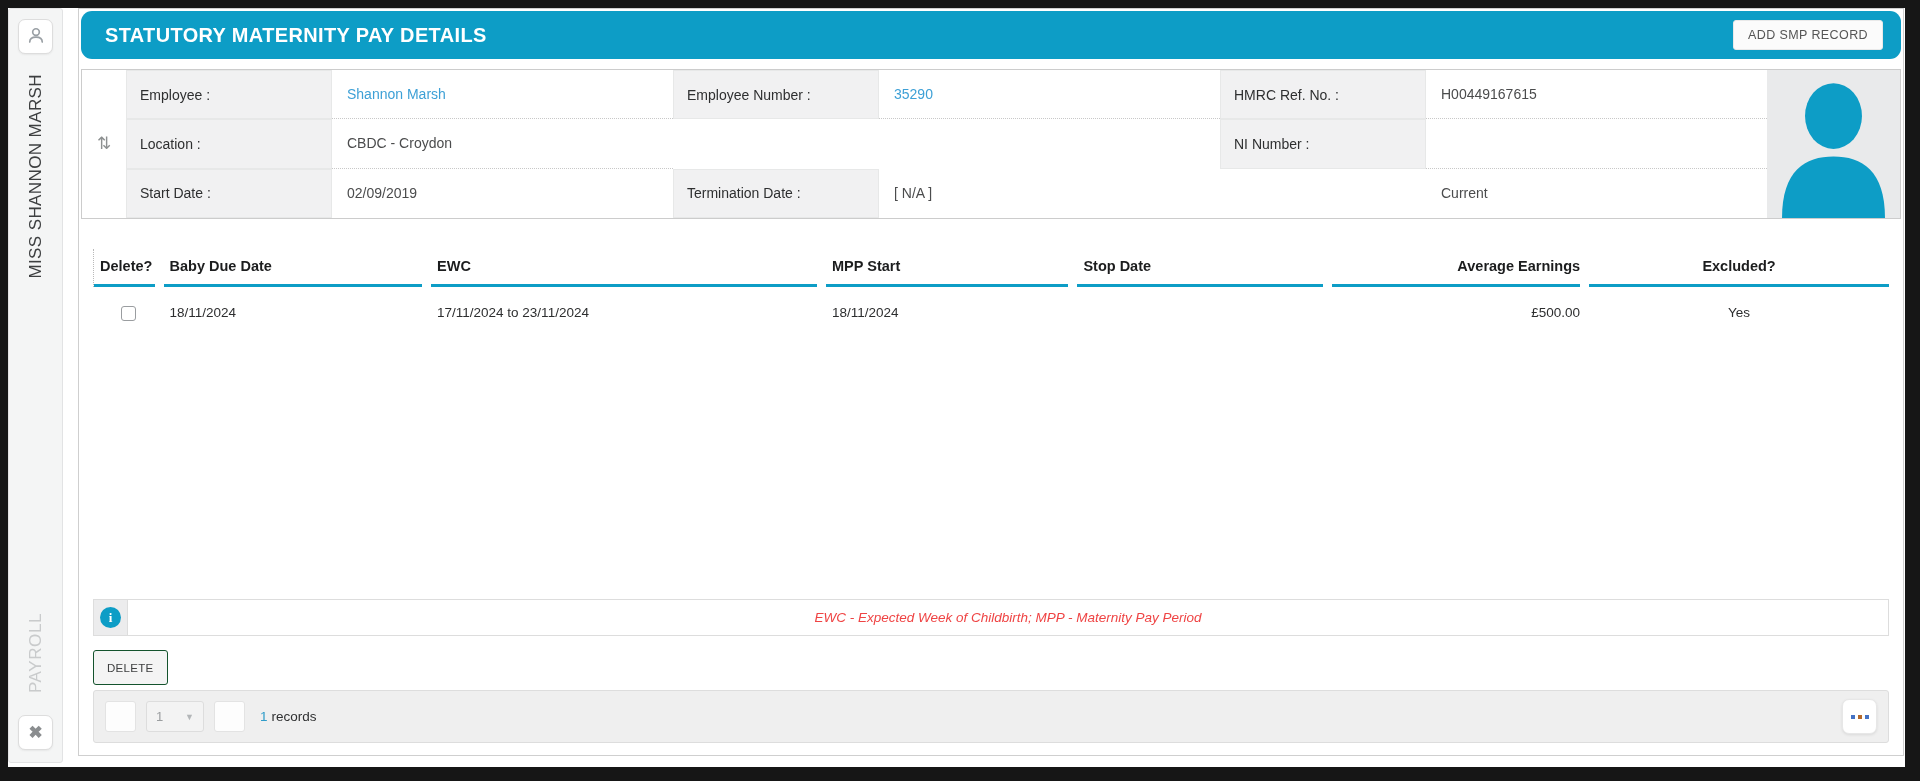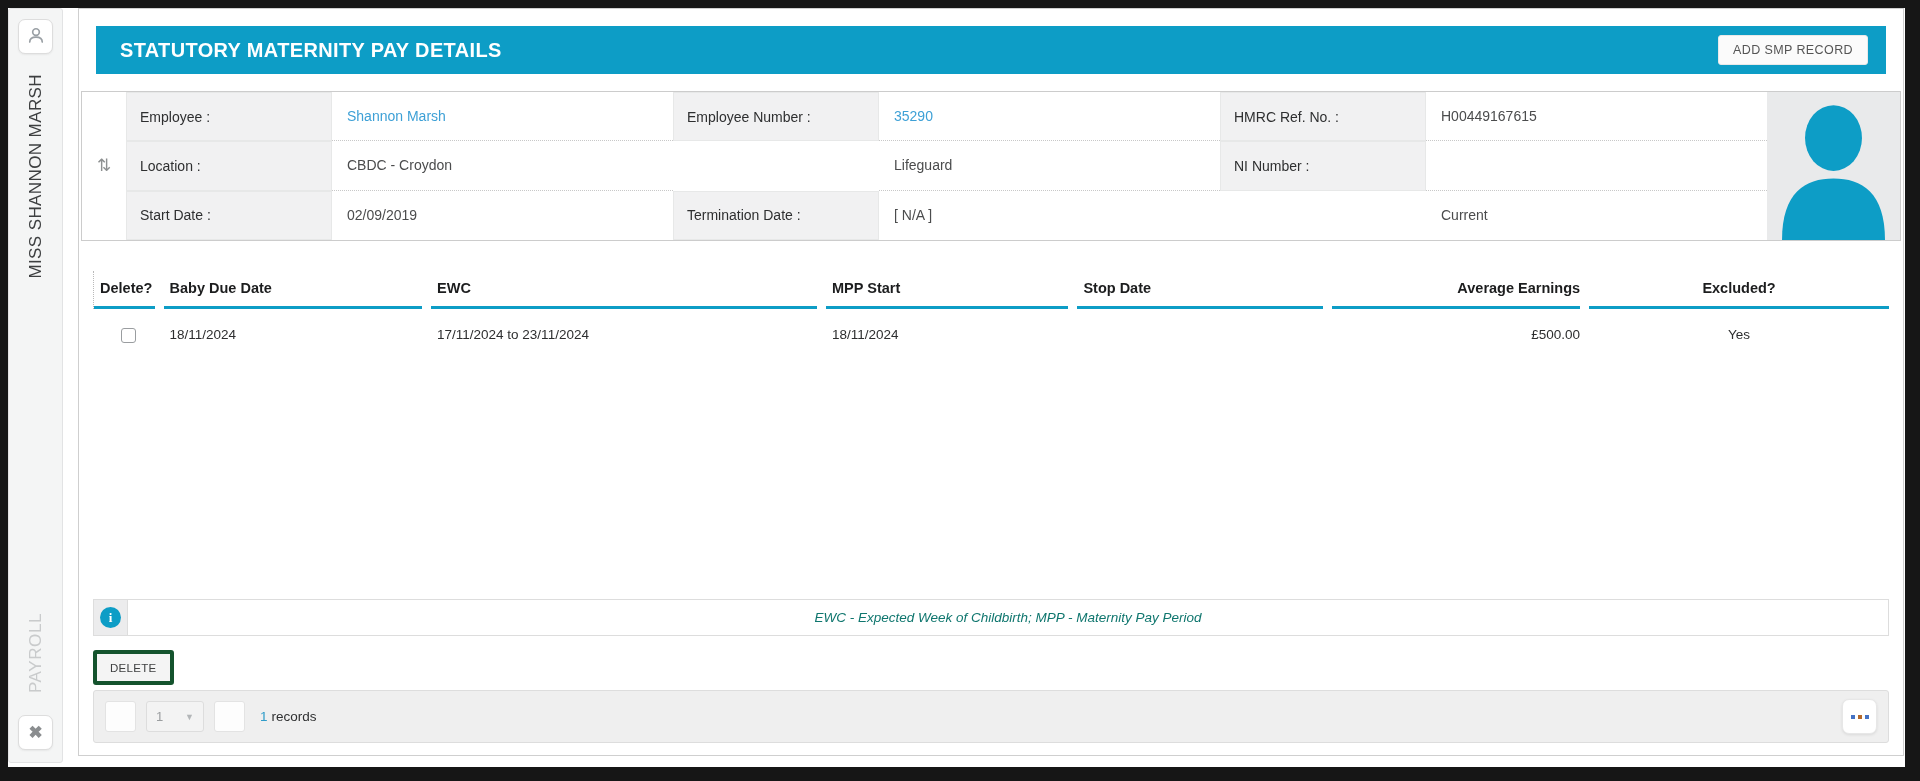--- a/index.html
+++ b/index.html
@@ -19,21 +19,21 @@
   .v-text { writing-mode:vertical-rl; transform:rotate(180deg); white-space:nowrap; }
   .sb-name { margin-top:20px; font-size:17px; color:#3d3f40; letter-spacing:.4px; }
   .sb-payroll { margin-bottom:22px; font-size:17px; color:#c9cbcc; letter-spacing:.6px; }
   .sb-spacer { flex:1; }
   .x-glyph { font-size:17px; font-weight:bold; color:#8a8d8f; line-height:1; }
 
   
   .card { position:absolute; left:70px; top:0; width:1826px; height:748px;
           background:#fff; border:1px solid #cfcfcf; }
 
-  .titlebar { height:48px; margin:17px; background:#0d9dc6; display:flex; align-items:center; }
+  .titlebar { height:48px; margin:2px; background:#0d9dc6; display:flex; align-items:center;border-radius:11px; }
   .title { color:#fff; font-size:21px; font-weight:bold; letter-spacing:.4px; margin-left:24px;
            transform:scaleX(.95); transform-origin:left center; }
   .add-btn { margin-left:auto; margin-right:18px; height:30px; padding:0 14px; background:#fbfbfb;
              border:1px solid #e9e9e9; border-radius:3px; color:#555; font-size:12.5px;
              letter-spacing:.4px; cursor:pointer; font-family:"Liberation Sans",sans-serif; }
 
   
   .emp-panel { margin:10px 2px 0 2px; border:1px solid #ccc; display:grid; background:#fff;
                grid-template-columns:44px 206px 1fr 206px 1fr 206px 1fr 133px;
                grid-template-rows:repeat(3, 49.3px); }
@@ -67,24 +67,24 @@
                          border-radius:3px; background:#fff; cursor:pointer; vertical-align:middle; }
 
   
   .legend { position:absolute; left:14px; right:14px; top:590px; height:37px; display:flex; }
   .info-box { width:35px; height:37px; background:#ececed; border:1px solid #ddd;
               display:flex; align-items:center; justify-content:center; }
   .info-ic { width:21px; height:21px; border-radius:50%; background:#0d9dc6; color:#fff;
              font-size:13px; font-weight:bold; display:flex; align-items:center; justify-content:center;
              font-family:"Liberation Serif", serif; }
   .legend-txt { flex:1; border:1px solid #ddd; border-left:none; background:#fff; display:flex;
-                align-items:center; justify-content:center; font-style:italic; font-size:13.5px; color:#0f766e; }
+                align-items:center; justify-content:center; font-style:italic; font-size:13.5px; color:#ef4444; }
 
   .del-btn { position:absolute; left:14px; top:641px; height:35px; padding:0 13px; background:#f4f4f4;
-             border:4px solid #14532d; border-radius:3px; font-size:11.5px; color:#3f4041;
+             border:1px solid #14532d; border-radius:3px; font-size:11.5px; color:#3f4041;
              letter-spacing:.3px; cursor:pointer; font-family:"Liberation Sans",sans-serif; }
 
   .footer { position:absolute; left:14px; right:14px; top:681px; height:53px; background:#efefef;
             border:1px solid #ddd; border-radius:3px; display:flex; align-items:center; padding:0 11px; }
   .pg-btn { width:31px; height:31px; background:#fdfdfd; border:1px solid #e3e3e3; border-radius:3px; cursor:pointer; }
   .pg-sel { width:58px; height:31px; margin:0 10px; background:#f3f3f3; border:1px solid #ddd; border-radius:3px;
             display:flex; align-items:center; justify-content:space-between; padding:0 9px;
             color:#9b9ea0; font-size:13px; cursor:pointer; }
   .caret { font-size:9px; color:#b3b6b8; }
   .records { margin-left:15px; font-size:13.5px; color:#2f3031; }
@@ -132,21 +132,20 @@
 
       <div class="lbl g-c2 g-r1">Employee :</div>
       <div class="val link dot-b g-c3 g-r1">Shannon Marsh</div>
       <div class="lbl g-c4 g-r1">Employee Number :</div>
       <div class="val link dot-b g-c5 g-r1">35290</div>
       <div class="lbl g-c6 g-r1">HMRC Ref. No. :</div>
       <div class="val dot-b g-c7 g-r1">H00449167615</div>
 
       <div class="lbl g-c2 g-r2">Location :</div>
       <div class="val dot-b g-c3 g-r2">CBDC - Croydon</div>
-      <div class="val dot-b g-c5 g-r2">Lifeguard</div>
       <div class="lbl g-c6 g-r2">NI Number :</div>
       <div class="val dot-b g-c7 g-r2"></div>
 
       <div class="lbl g-c2 g-r3">Start Date :</div>
       <div class="val g-c3 g-r3">02/09/2019</div>
       <div class="lbl g-c4 g-r3">Termination Date :</div>
       <div class="val g-c5 g-r3">[ N/A ]</div>
       <div class="val g-c7 g-r3">Current</div>
 
       <div class="avatar">

